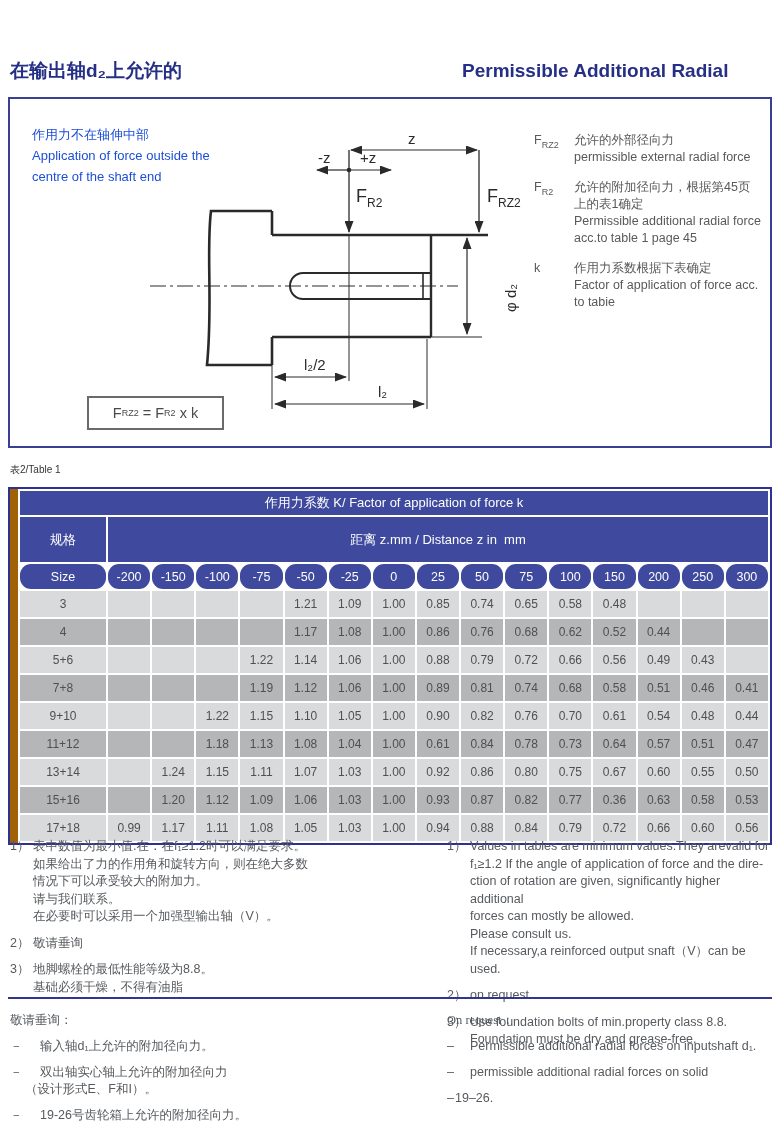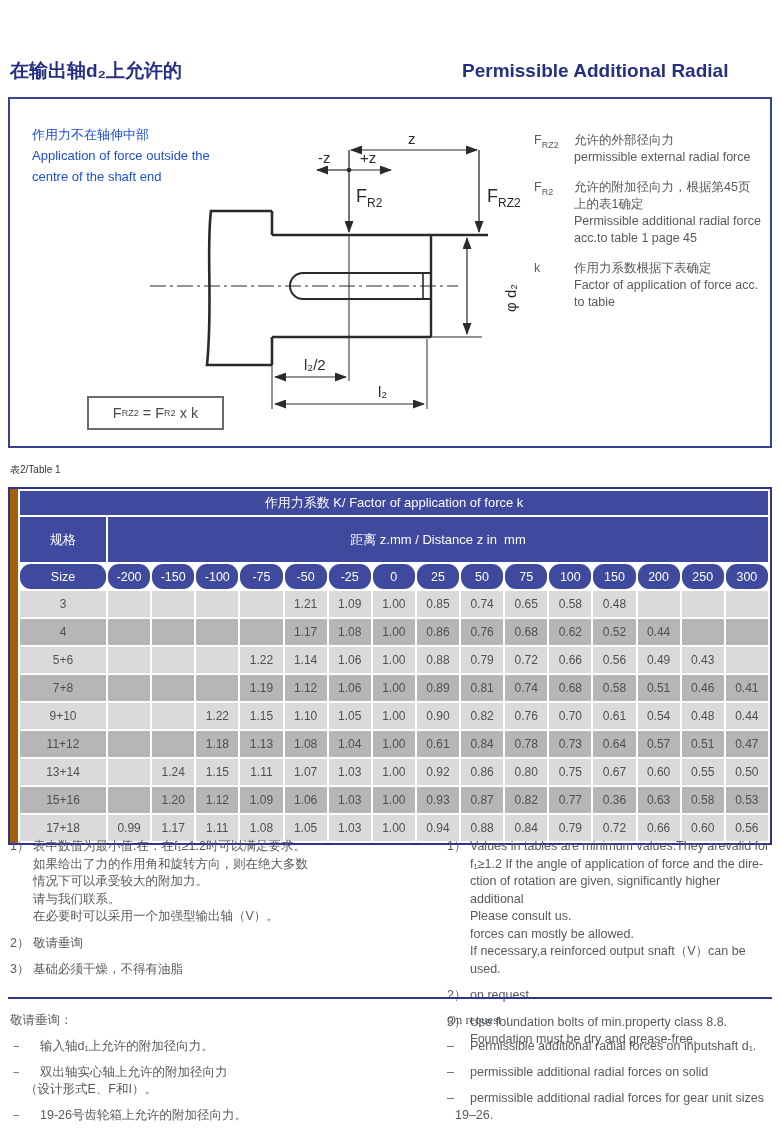--- a/index.html
+++ b/index.html
@@ -383,33 +383,34 @@
       </div>
       <div class="note">
         <span class="mk">2）</span>
         <div class="nl">
           <div>敬请垂询</div>
         </div>
       </div>
       <div class="note">
         <span class="mk">3）</span>
         <div class="nl">
+          <div>地脚螺栓的最低性能等级为8.8。</div>
           <div>基础必须干燥，不得有油脂</div>
         </div>
       </div>
     </div>
   <div class="fncol fn-en">
       <div class="note">
         <span class="mk">1）</span>
         <div class="nl">
           <div>Values in tables are minimum values.They arevalid for</div>
           <div>f₁≥1.2 If the angle of application of force and the dire-</div>
           <div>ction of rotation are given, significantly higher additional</div>
+          <div>forces can mostly be allowed.</div>
           <div>Please consult us.</div>
-          <div>forces can mostly be allowed.</div>
           <div>If necessary,a reinforced output snaft（V）can be used.</div>
         </div>
       </div>
       <div class="note">
         <span class="mk">2）</span>
         <div class="nl">
           <div>on request</div>
         </div>
       </div>
       <div class="note">
@@ -455,19 +456,18 @@
       </div>
       <div class="bullet">
         <span class="dash">–</span>
         <div class="bl">
           <div>permissible additional radial forces on solid</div>
         </div>
       </div>
       <div class="bullet">
         <span class="dash">–</span>
         <div class="bl">
-          <div>permissible additional radial forces for gear unit sizes</div>
           <div class="cont">19–26.</div>
         </div>
       </div>
     </div>
 
 </div>
 
 </body></html>

